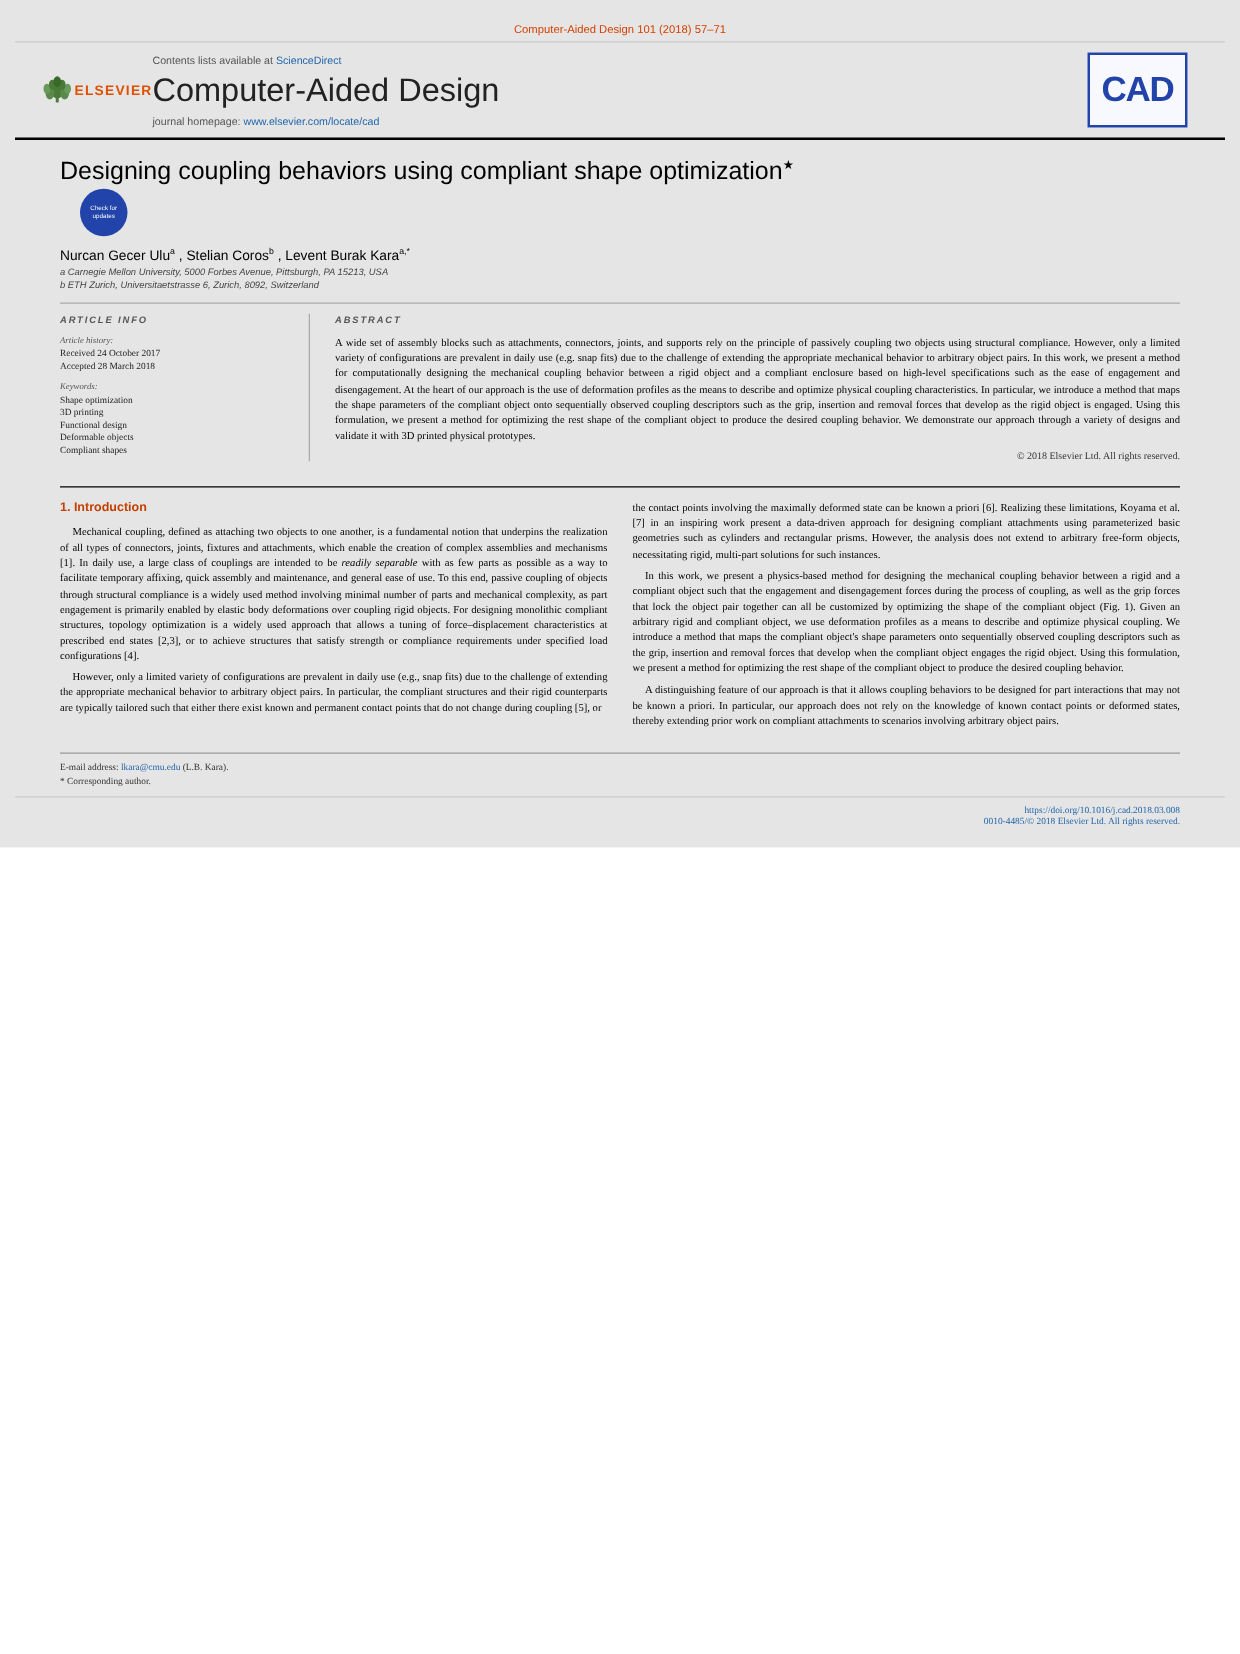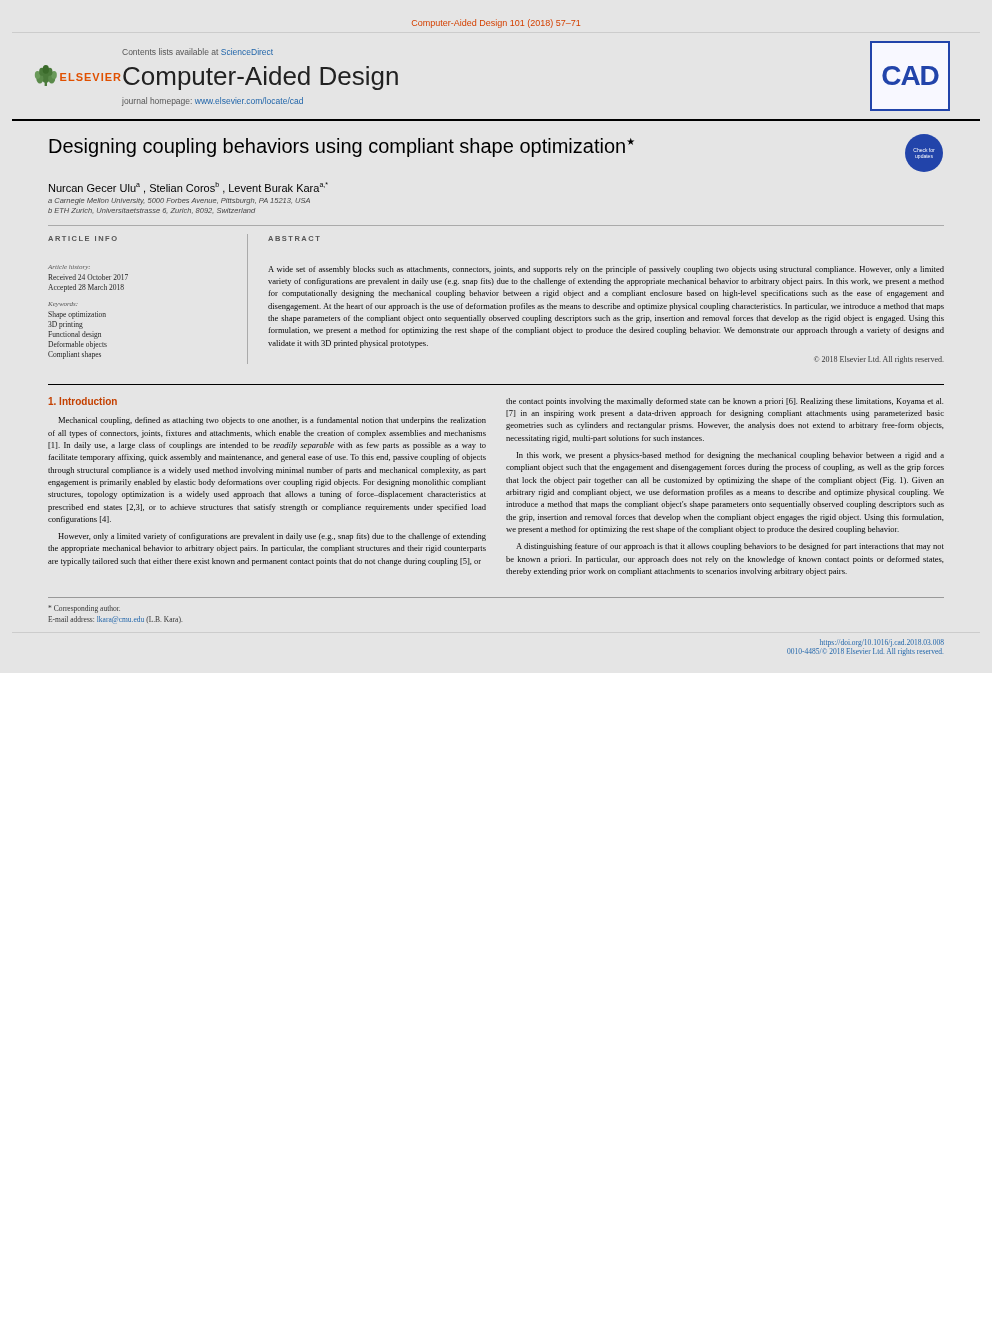--- a/index.html
+++ b/index.html
@@ -70,21 +70,21 @@
       margin: 4px 0;
     }
     .journal-homepage {
       font-size: 8.5px;
       color: #555;
       font-family: Arial, sans-serif;
     }
     .journal-homepage a { color: #2266aa; text-decoration: none; }
     .cad-logo-box {
       width: 80px;
-      height: 70px;
+      height: 60px;
       border: 2px solid #2244aa;
       display: flex;
       align-items: center;
       justify-content: center;
       flex-shrink: 0;
       background: #f8f8ff;
       position: relative;
       margin-left: 22px;
     }
     .cad-logo-text {
@@ -97,20 +97,21 @@
     
     .article-content {
       padding: 12px 36px 10px 36px;
     }
     
     .article-title-section {
       display: flex;
       align-items: flex-start;
       margin-bottom: 8px;
       padding-bottom: 0;
+      flex-direction: column;
     }
     .article-title {
       font-size: 20px;
       font-family: Arial, sans-serif;
       font-weight: normal;
       color: #000;
       flex: 1;
       line-height: 1.3;
     }
     .check-for-updates-badge {
@@ -169,22 +170,23 @@
     }
     .col-right {
       flex: 1;
     }
     .section-label {
       font-size: 7.5px;
       font-family: Arial, sans-serif;
       letter-spacing: 1.5px;
       text-transform: uppercase;
       color: #555;
-      margin-bottom: 20px;
+      margin-bottom: 8px;
       font-weight: bold;
+      font-style: italic;
     }
     .article-history-label {
       font-size: 7px;
       font-style: italic;
       color: #555;
       margin-top: 4px;
       margin-bottom: 2px;
     }
     .article-history-item {
       font-size: 7.5px;
@@ -374,26 +376,26 @@
     </div>
 
     <div class="body-col">
       <p class="no-indent">the contact points involving the maximally deformed state can be known a priori [6]. Realizing these limitations, Koyama et al. [7] in an inspiring work present a data-driven approach for designing compliant attachments using parameterized basic geometries such as cylinders and rectangular prisms. However, the analysis does not extend to arbitrary free-form objects, necessitating rigid, multi-part solutions for such instances.</p>
       <p>In this work, we present a physics-based method for designing the mechanical coupling behavior between a rigid and a compliant object such that the engagement and disengagement forces during the process of coupling, as well as the grip forces that lock the object pair together can all be customized by optimizing the shape of the compliant object (Fig. 1). Given an arbitrary rigid and compliant object, we use deformation profiles as a means to describe and optimize physical coupling. We introduce a method that maps the compliant object's shape parameters onto sequentially observed coupling descriptors such as the grip, insertion and removal forces that develop when the compliant object engages the rigid object. Using this formulation, we present a method for optimizing the rest shape of the compliant object to produce the desired coupling behavior.</p>
       <p>A distinguishing feature of our approach is that it allows coupling behaviors to be designed for part interactions that may not be known a priori. In particular, our approach does not rely on the knowledge of known contact points or deformed states, thereby extending prior work on compliant attachments to scenarios involving arbitrary object pairs.</p>
     </div>
   </div>
 
   <div class="footnote-section">
-    <div>* Corresponding author.</div>
     <div>
       <span>E-mail address:</span>
       <a>lkara@cmu.edu</a>
       <span> (L.B. Kara).</span>
     </div>
+    <div>* Corresponding author.</div>
   </div>
 
   <div class="bottom-bar">
     <a>https://doi.org/10.1016/j.cad.2018.03.008</a><br>
     <span>0010-4485/© 2018 Elsevier Ltd. All rights reserved.</span>
   </div>
 
 </div>
 
 </body></html>

